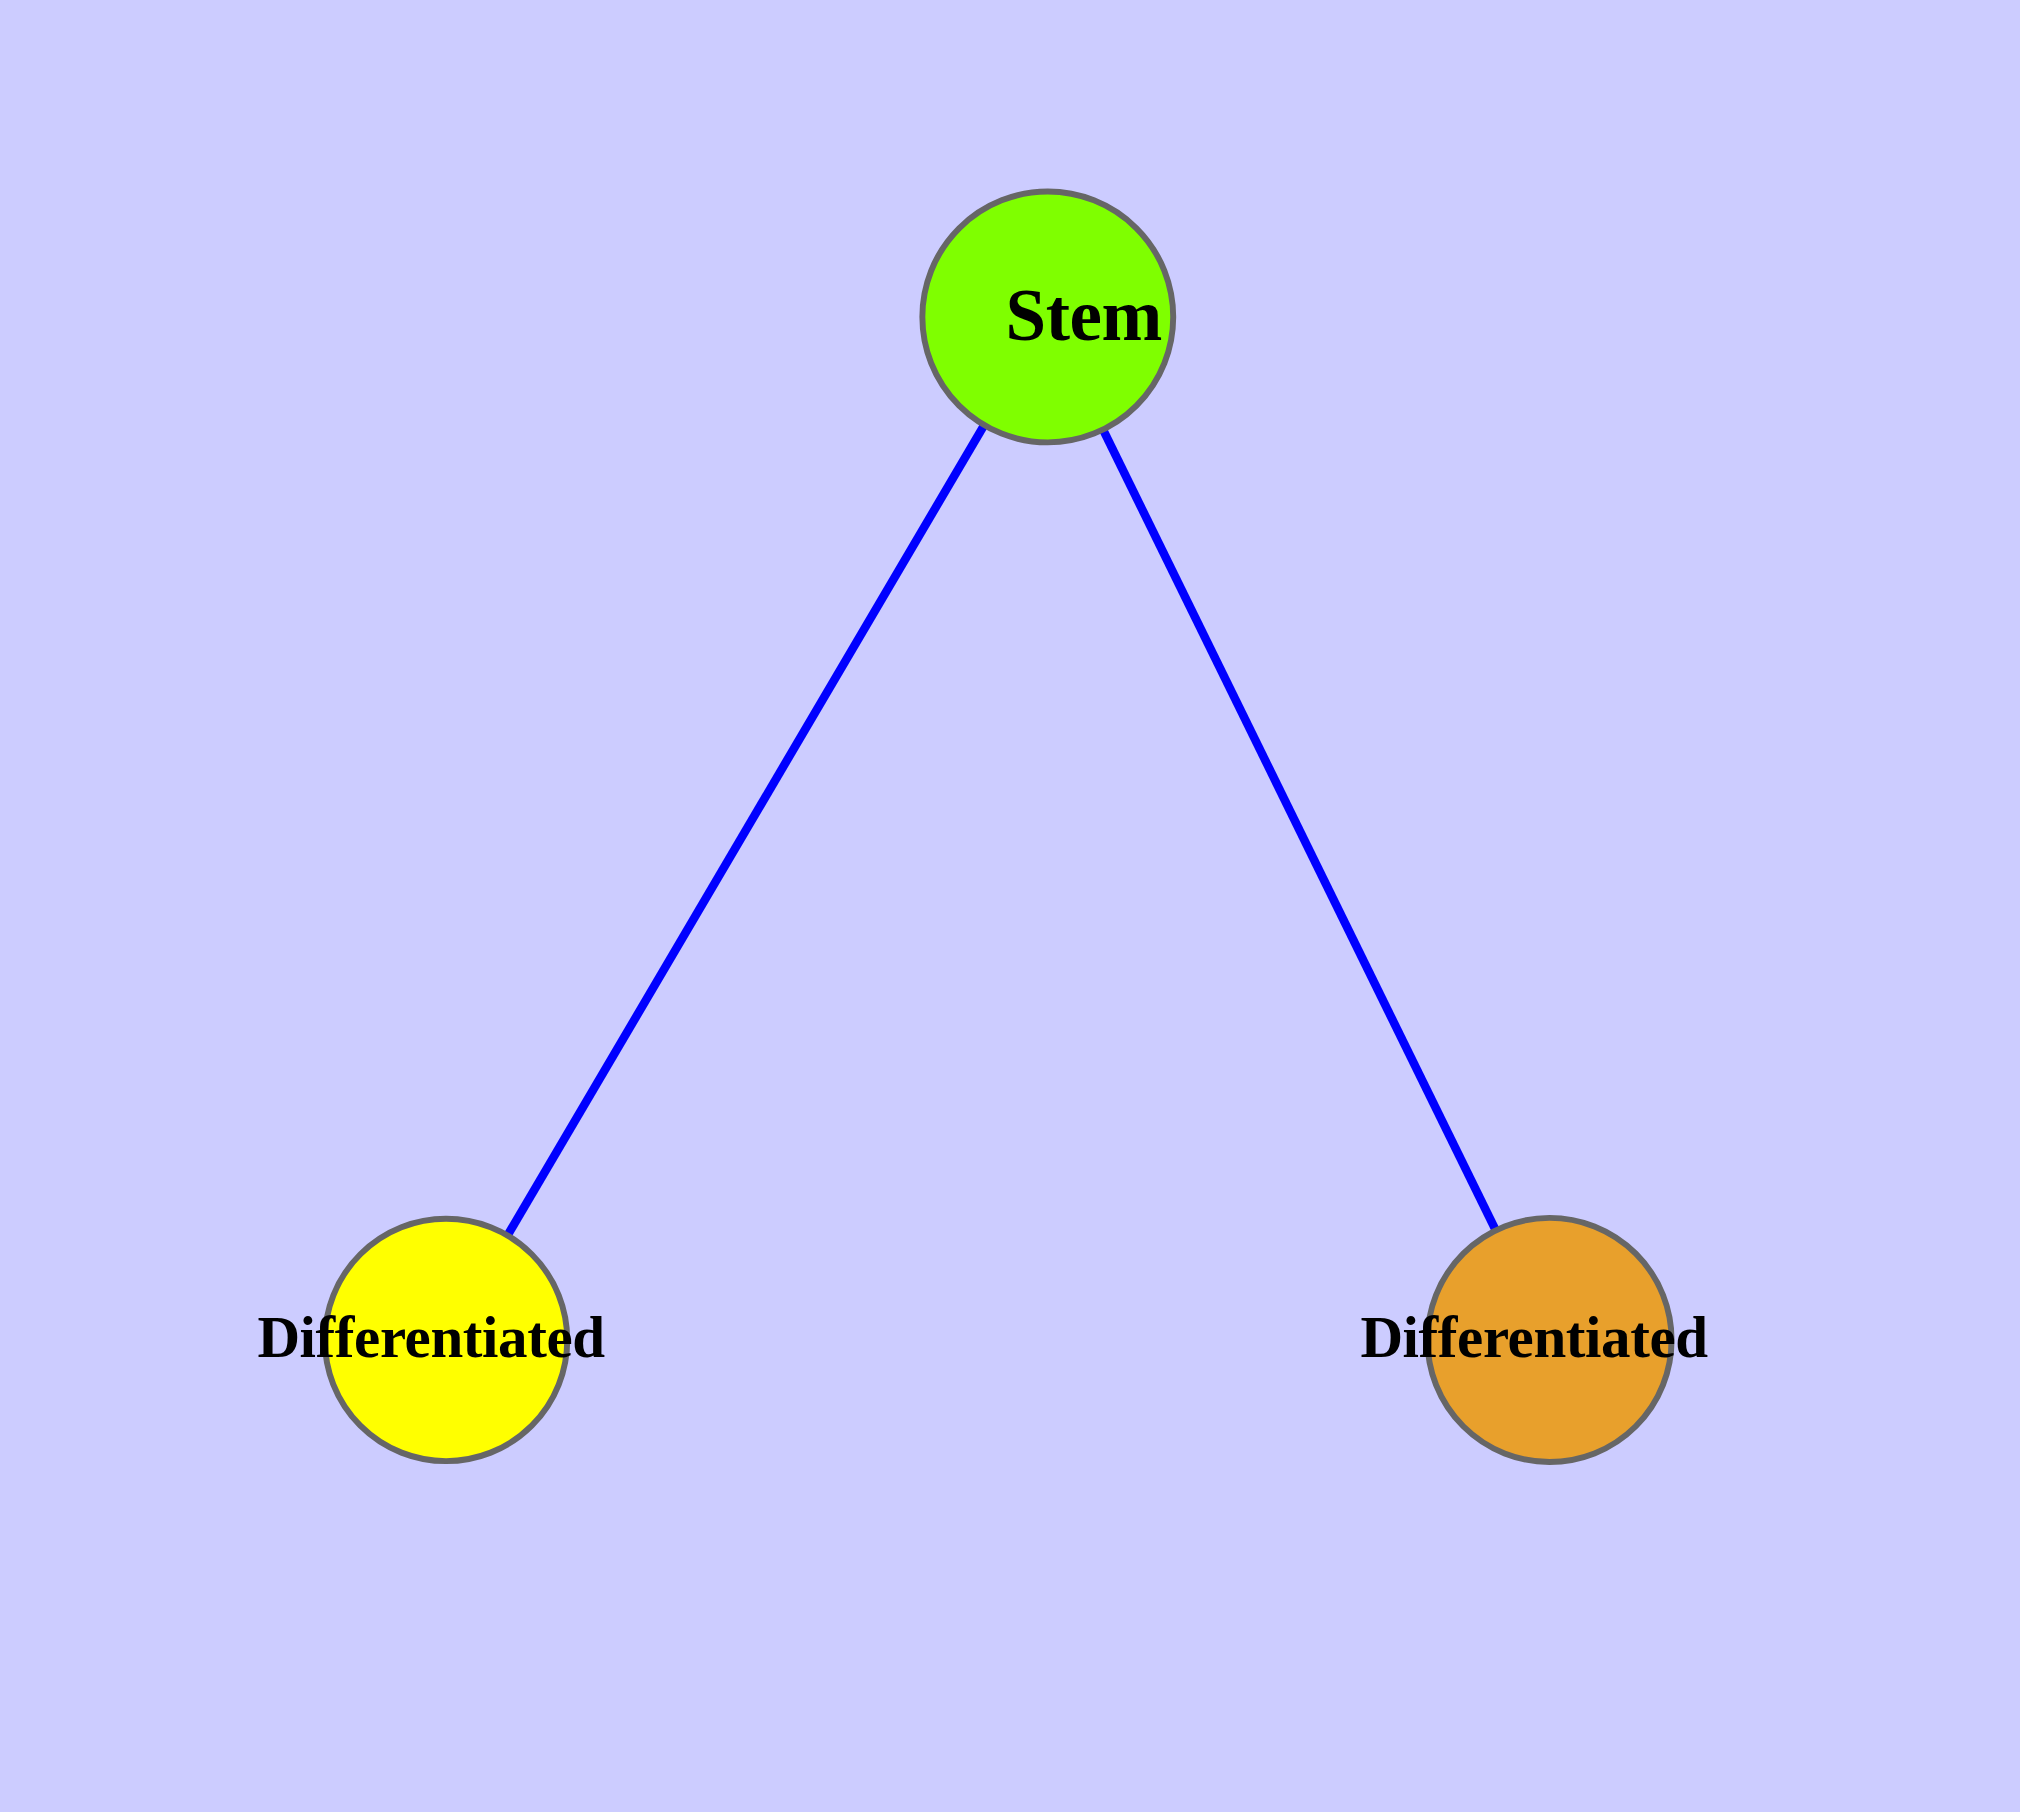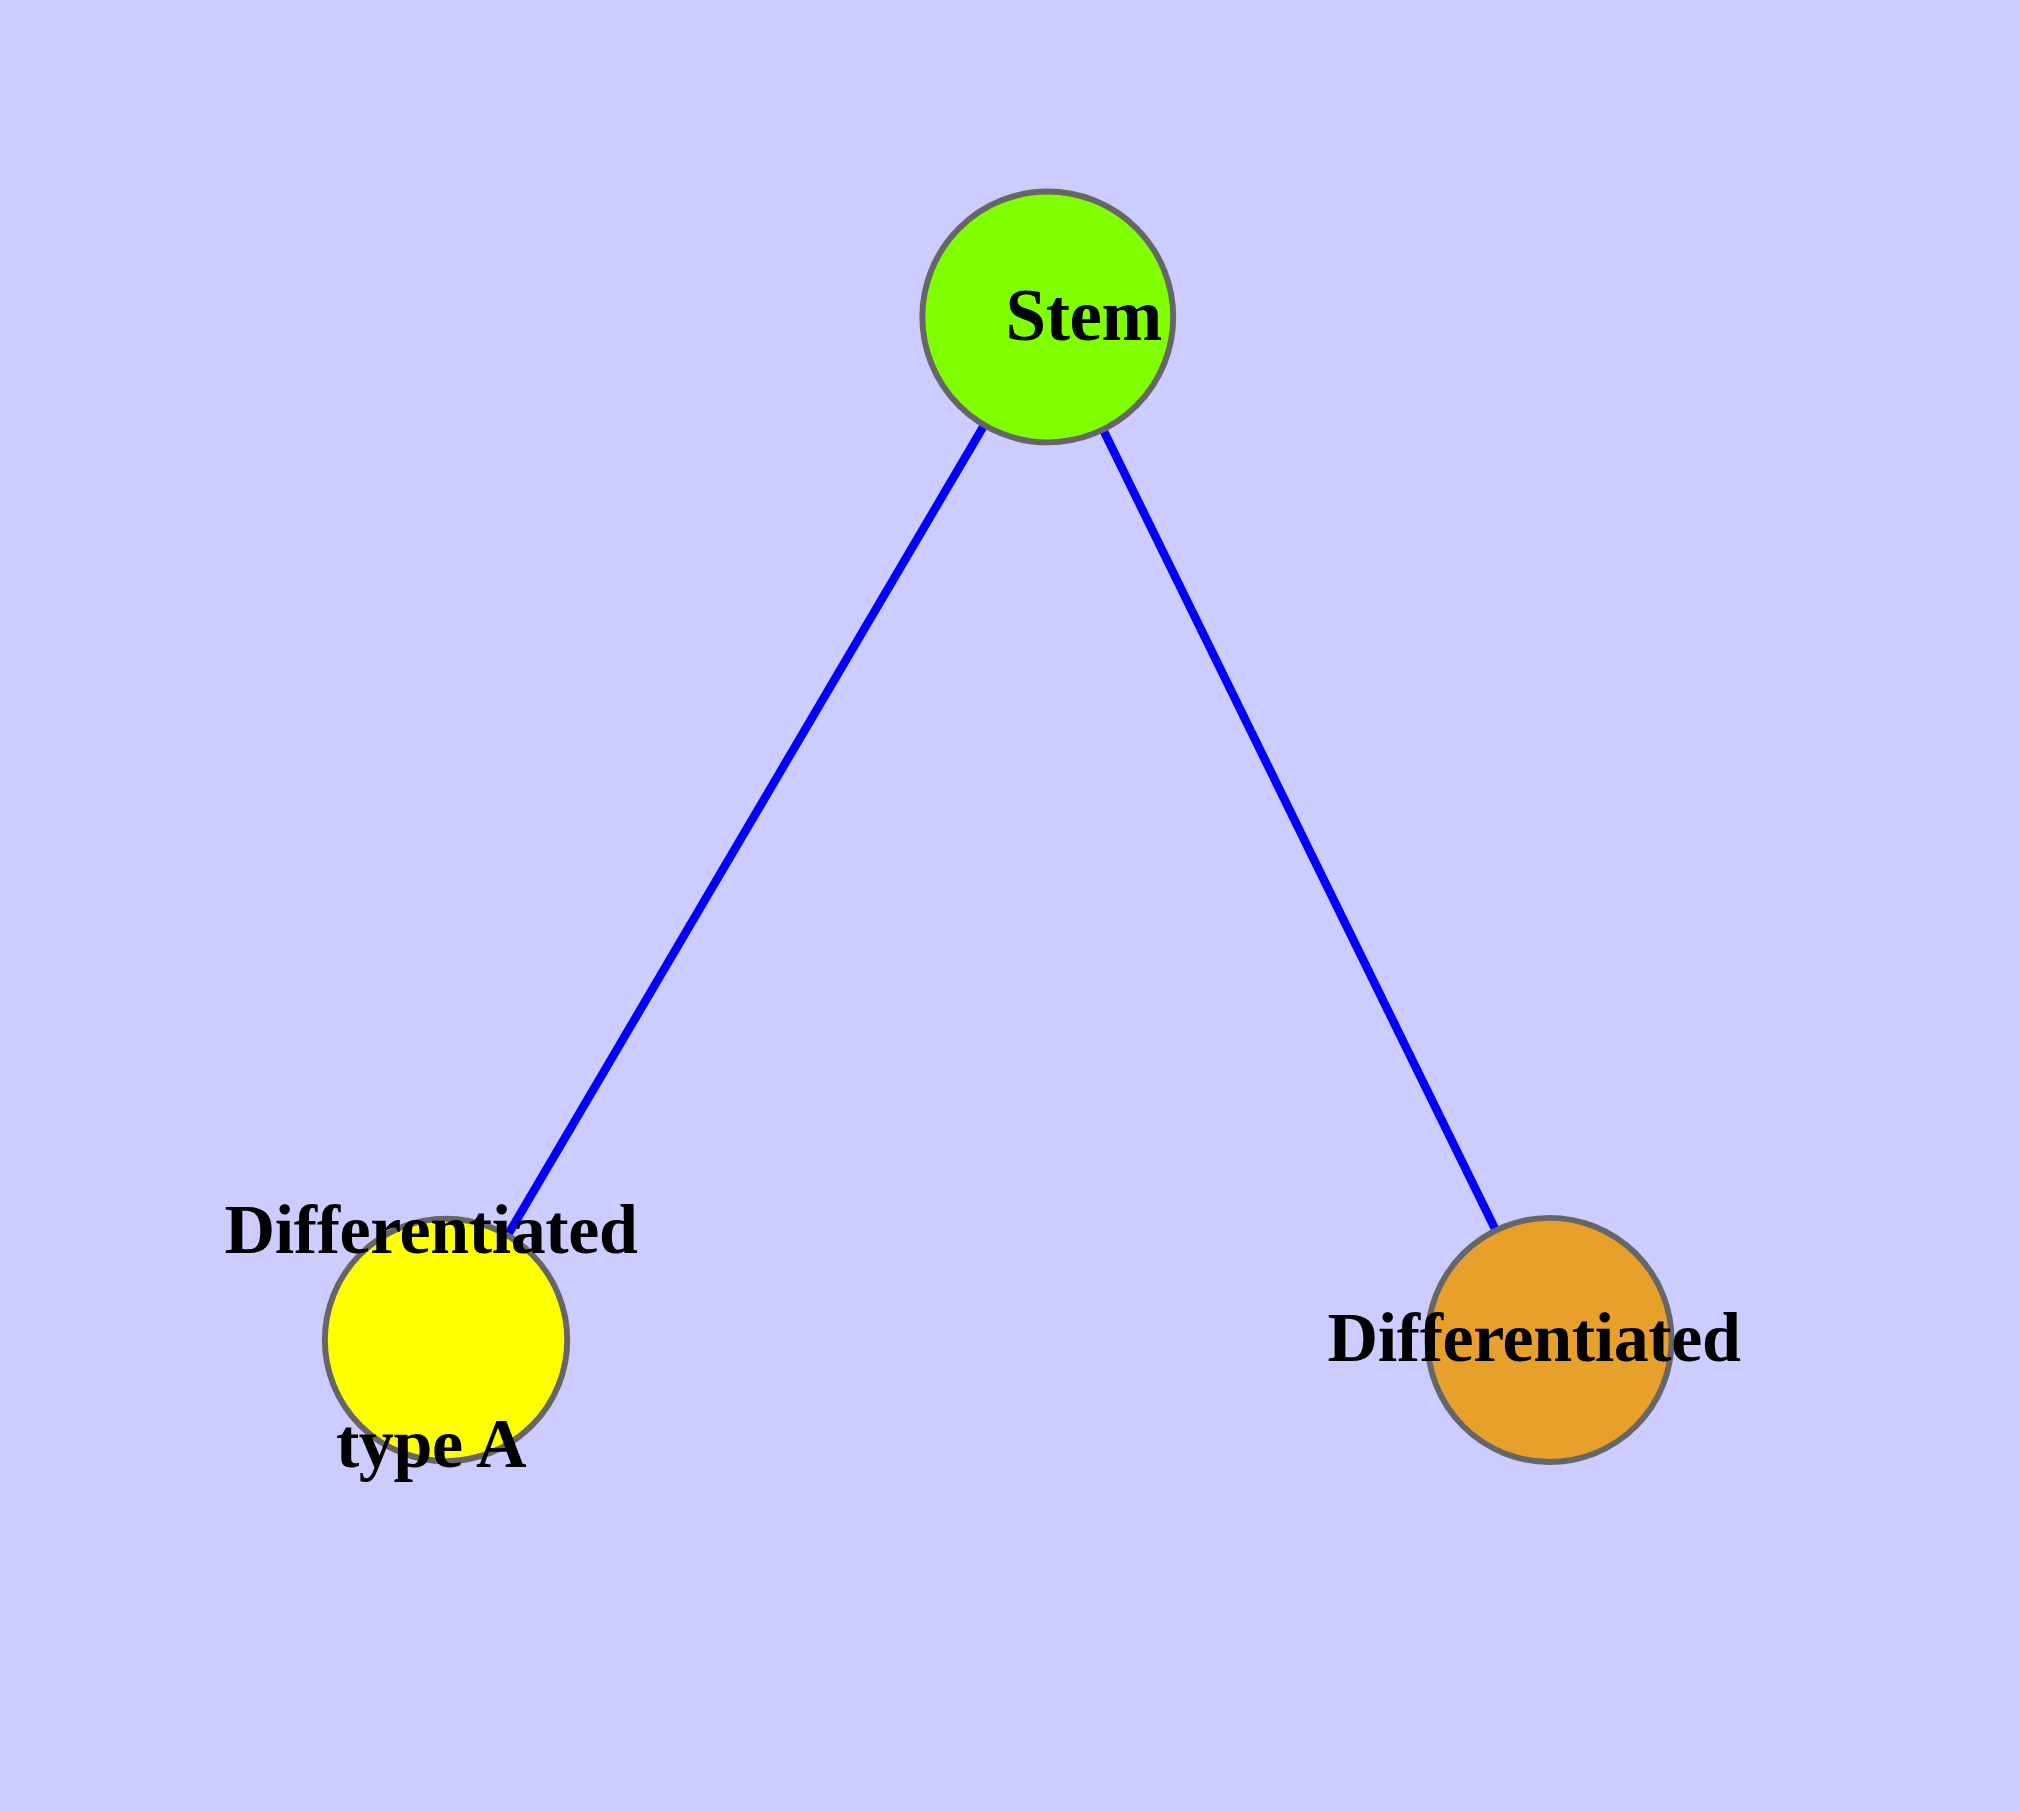--- a/index.html
+++ b/index.html
@@ -37,21 +37,21 @@
     white-space: pre;
     line-height: 1.02;
     letter-spacing: -0.4px;
     pointer-events: none;
     transform: translate(-50%, -50%);
   }
   #label-stem {
     font-size: 73px;
   }
   #label-a, #label-b {
-    font-size: 70px;
+    font-size: 59px;
   }
 </style>
 </head>
 <body>
 
 <div id="canvas">
 
   <div id="bg-rect"></div>
 
   <svg id="graph-svg" viewBox="0 0 2384 2138">
@@ -65,21 +65,20 @@
       <circle cx="1828" cy="1581" r="144" fill="#e8a02c" stroke="#666666" stroke-width="7"></circle>
     </g>
   </svg>
 
   <div class="node-label" id="label-stem" style="left:1048px; top:317px;">
     <span>Stem</span>
   </div>
 
   <div class="node-label" id="label-a" style="left:431px; top:1337px;">
     <div>Differentiated</div>
-    <div>type A</div>
   </div>
 
   <div class="node-label" id="label-b" style="left:1534px; top:1337px;">
     <div>Differentiated</div>
   </div>
 
 </div>
 
 
 </body></html>

